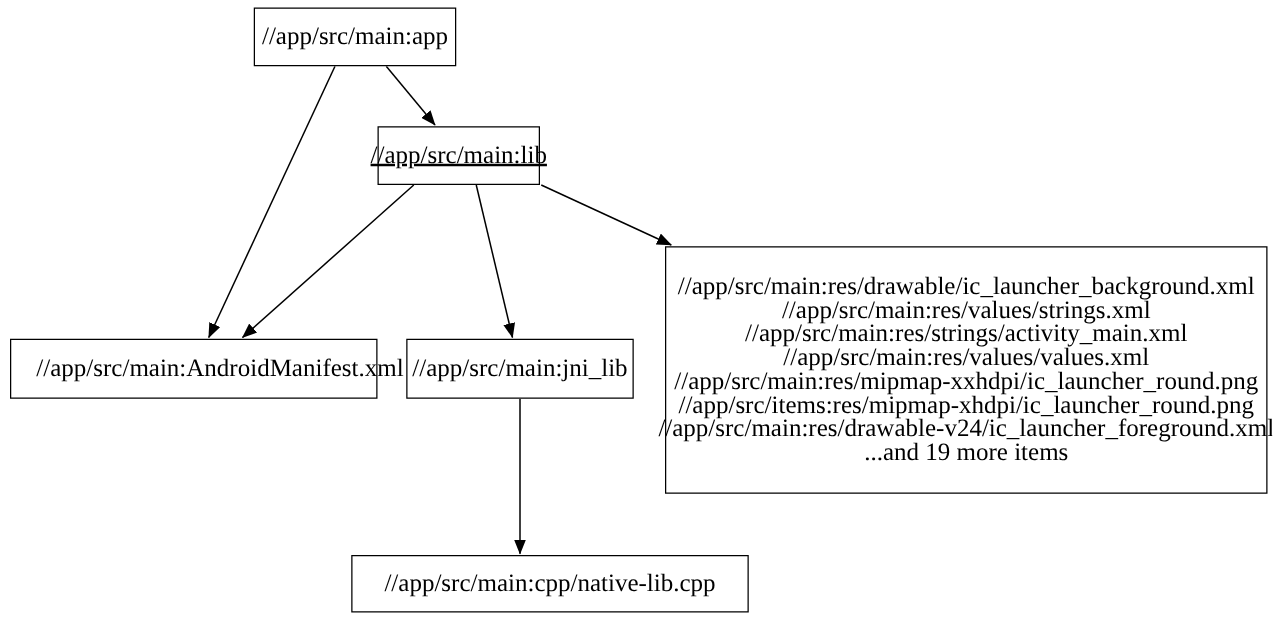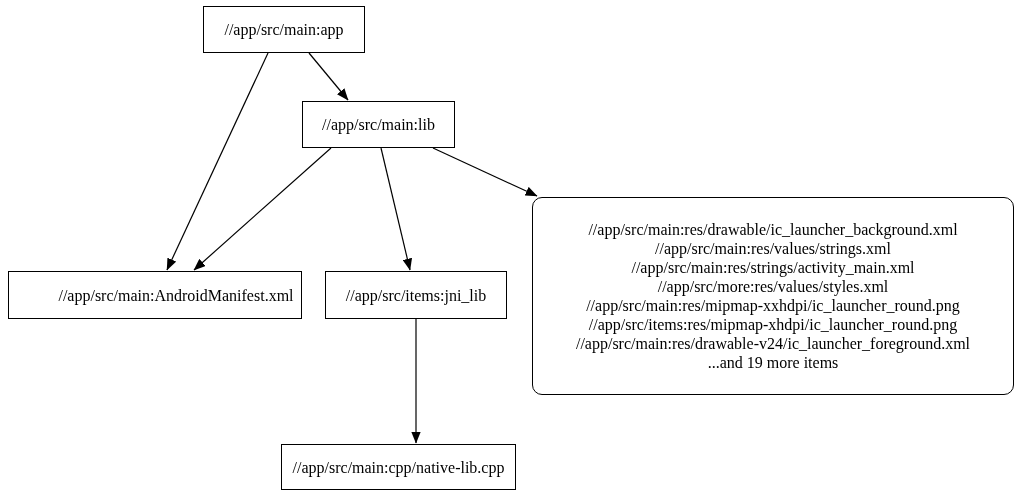--- a/index.html
+++ b/index.html
@@ -24,36 +24,35 @@
     height: 496px;
   }
   .node {
     position: absolute;
     box-sizing: border-box;
     border: 1px solid #000000;
     background: #ffffff;
     display: flex;
     align-items: center;
     justify-content: center;
-    font-size: 16px;
+    font-size: 20px;
     line-height: 19px;
     text-align: center;
     white-space: nowrap;
   }
   .node.multi {
     flex-direction: column;
     padding: 3px 6px;
-    border-radius: 10px;
   }
   .node-app        { left: 203px; top: 6px;   width: 162px; height: 47px; }
-  .node-lib        { left: 302px; top: 101px; width: 153px; height: 47px; }
+  .node-lib        { left: 302px; top: 101px; width: 130px; height: 47px; text-decoration: underline; }
   .node-manifest   { left: 8px;   top: 271px; width: 294px; height: 48px; padding-left: 42px; }
   .node-jni        { left: 325px; top: 271px; width: 182px; height: 48px; }
   .node-res        { left: 532px; top: 197px; width: 482px; height: 198px; }
-  .node-native     { left: 281px; top: 444px; width: 235px; height: 46px; }
+  .node-native     { left: 281px; top: 444px; width: 318px; height: 46px; }
 </style>
 </head>
 <body>
 
 <div class="canvas">
 
   <svg class="edges" width="1018" height="496" viewBox="0 0 1018 496" xmlns="http://www.w3.org/2000/svg">
     <defs>
       <marker id="arrow" viewBox="0 0 10 8" refX="9.5" refY="4" markerWidth="10" markerHeight="8" orient="auto">
         <path d="M0,0 L10,4 L0,8 z" fill="#000000"></path>
@@ -73,28 +72,28 @@
 
   <div class="node node-lib">
     <span>//app/src/main:lib</span>
   </div>
 
   <div class="node node-manifest">
     <span>//app/src/main:AndroidManifest.xml</span>
   </div>
 
   <div class="node node-jni">
-    <span>//app/src/items:jni_lib</span>
+    <span>//app/src/main:jni_lib</span>
   </div>
 
   <div class="node multi node-res">
     <div>//app/src/main:res/drawable/ic_launcher_background.xml</div>
     <div>//app/src/main:res/values/strings.xml</div>
     <div>//app/src/main:res/strings/activity_main.xml</div>
-    <div>//app/src/more:res/values/styles.xml</div>
+    <div>//app/src/main:res/values/values.xml</div>
     <div>//app/src/main:res/mipmap-xxhdpi/ic_launcher_round.png</div>
     <div>//app/src/items:res/mipmap-xhdpi/ic_launcher_round.png</div>
     <div>//app/src/main:res/drawable-v24/ic_launcher_foreground.xml</div>
     <div>...and 19 more items</div>
   </div>
 
   <div class="node node-native">
     <span>//app/src/main:cpp/native-lib.cpp</span>
   </div>
 

